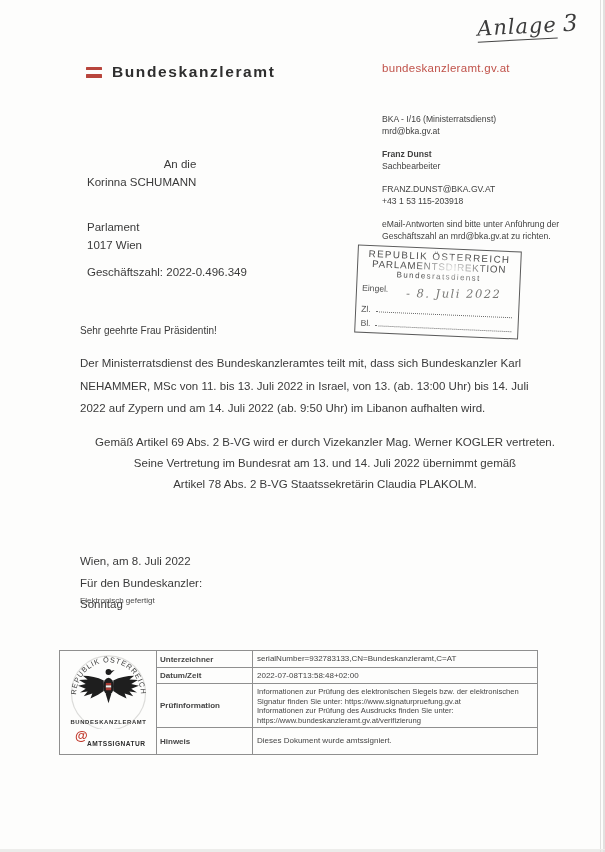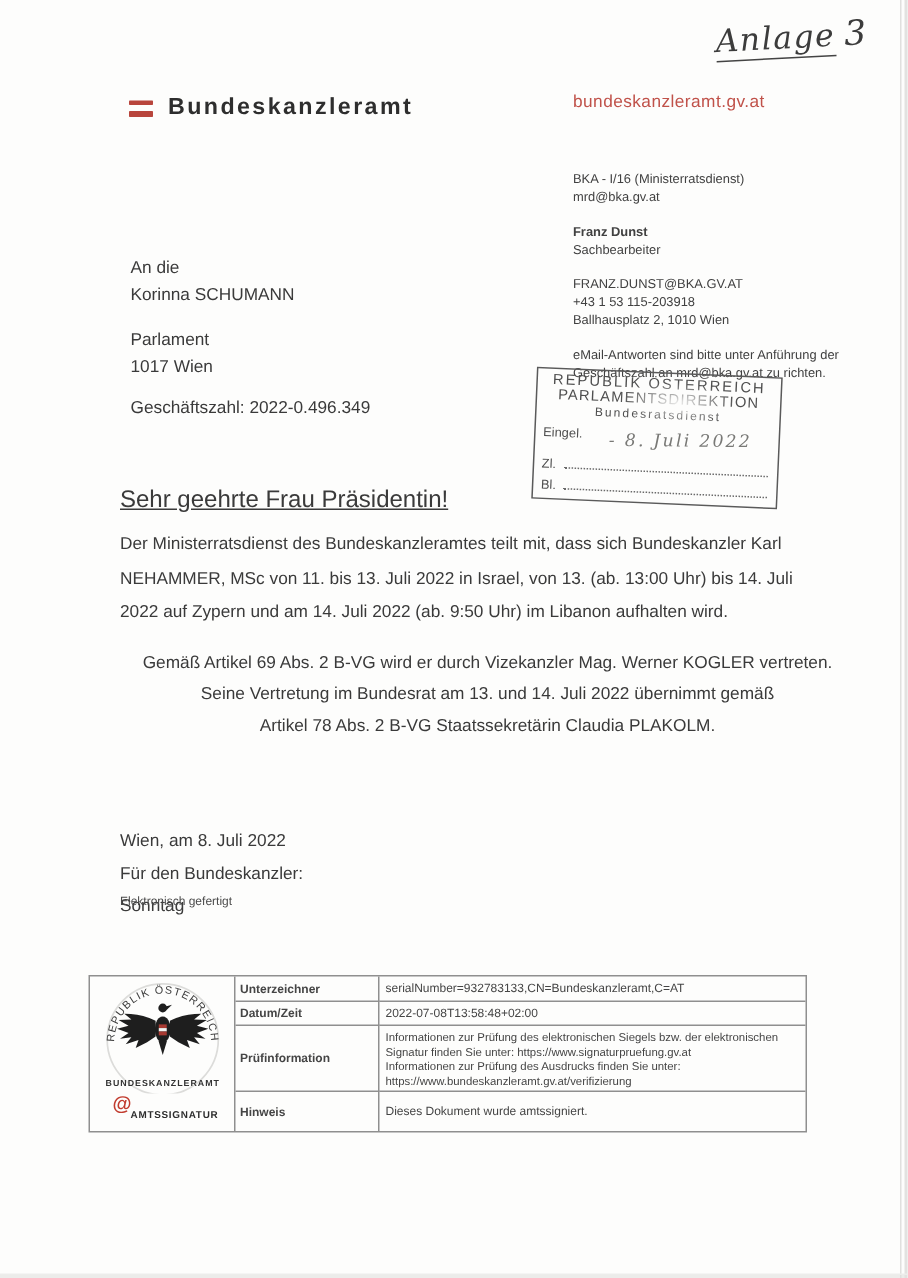--- a/index.html
+++ b/index.html
@@ -48,21 +48,21 @@
   .stamp .s2{text-align:center;font-size:9.8px;letter-spacing:0.8px;line-height:10px;}
   .stamp .s3{text-align:center;font-size:8px;letter-spacing:1.4px;line-height:9px;}
   .stamp .row{display:flex;align-items:flex-end;font-size:8.6px;margin-top:7px;}
   .stamp .leader{flex:1;border-bottom:1.6px dotted #6a6a6a;margin:0 1px 2px 5px;}
   .stamp .hand-date{
     font-family:"DejaVu Serif",serif;font-style:italic;font-size:11.5px;color:#62625f;
     margin-left:18px;letter-spacing:1.5px;transform:rotate(-2deg);opacity:0.85;
   }
 
   
-  .saluting{font-size:16px;text-decoration:underline;}
+  .saluting{font-size:10px;}
   .para{font-size:11.5px;line-height:22.5px;color:#3a3a3a;width:490px;}
   .closing{font-size:11.5px;line-height:21.5px;}
   .efinish{font-size:8px;color:#4a4a4a;}
 
   
   .sigblock{
     left:59px;top:650px;width:477px;display:grid;
     grid-template-columns:97px 96px 1fr;grid-template-rows:17px 16px 44px 26px;
     border:1px solid #8f8f8f;font-size:8px;color:#454545;background:#fdfdfc;
   }
@@ -100,29 +100,28 @@
       <div>BKA - I/16 (Ministerratsdienst)</div>
       <div>mrd@bka.gv.at</div>
     </div>
     <div class="grp">
       <div class="b">Franz Dunst</div>
       <div>Sachbearbeiter</div>
     </div>
     <div class="grp">
       <div>FRANZ.DUNST@BKA.GV.AT</div>
       <div>+43 1 53 115-203918</div>
-      <div>Ballhausplatz 2, 1010 Wien</div>
     </div>
     <div class="grp">
       <div>eMail-Antworten sind bitte unter Anführung der</div>
       <div>Geschäftszahl an mrd@bka.gv.at zu richten.</div>
     </div>
   </div>
 
-  <div class="abs recip" style="left:87px;top:170px;">
+  <div class="abs recip" style="left:87px;top:155px;text-align:right;">
     <div>An die</div>
     <div>Korinna SCHUMANN</div>
   </div>
   <div class="abs recip" style="left:87px;top:218px;">
     <div>Parlament</div>
     <div>1017 Wien</div>
   </div>
 
   <div class="abs ref" style="left:87px;top:266px;">Geschäftszahl: 2022-0.496.349</div>
 

